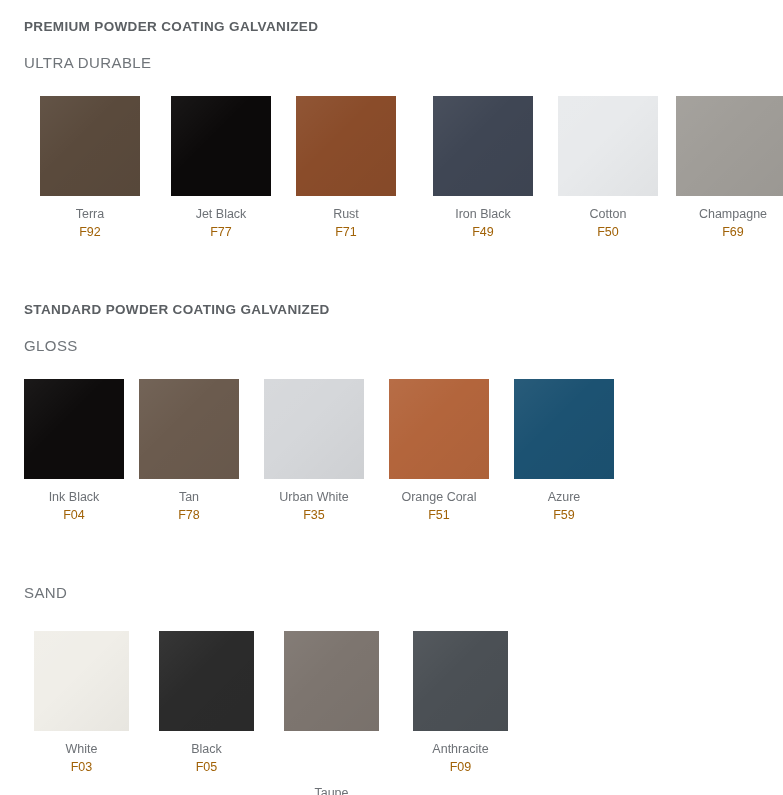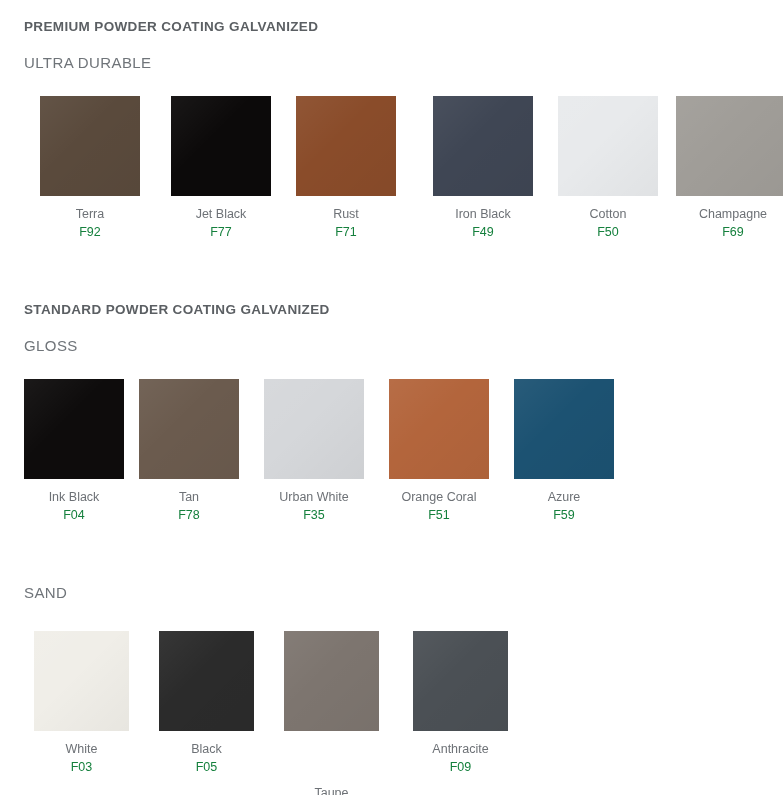--- a/index.html
+++ b/index.html
@@ -81,21 +81,21 @@
   .swatch-label {
     margin-top: 9px;
     font-size: 12.5px;
     color: #6d7176;
     text-align: center;
     line-height: 18px;
     white-space: nowrap;
   }
   .swatch-code {
     font-size: 12.5px;
-    color: #15803d;
+    color: #a16207;
     text-align: center;
     line-height: 18px;
     white-space: nowrap;
   }
 </style>
 </head>
 <body>
 
 <div class="page">
 

